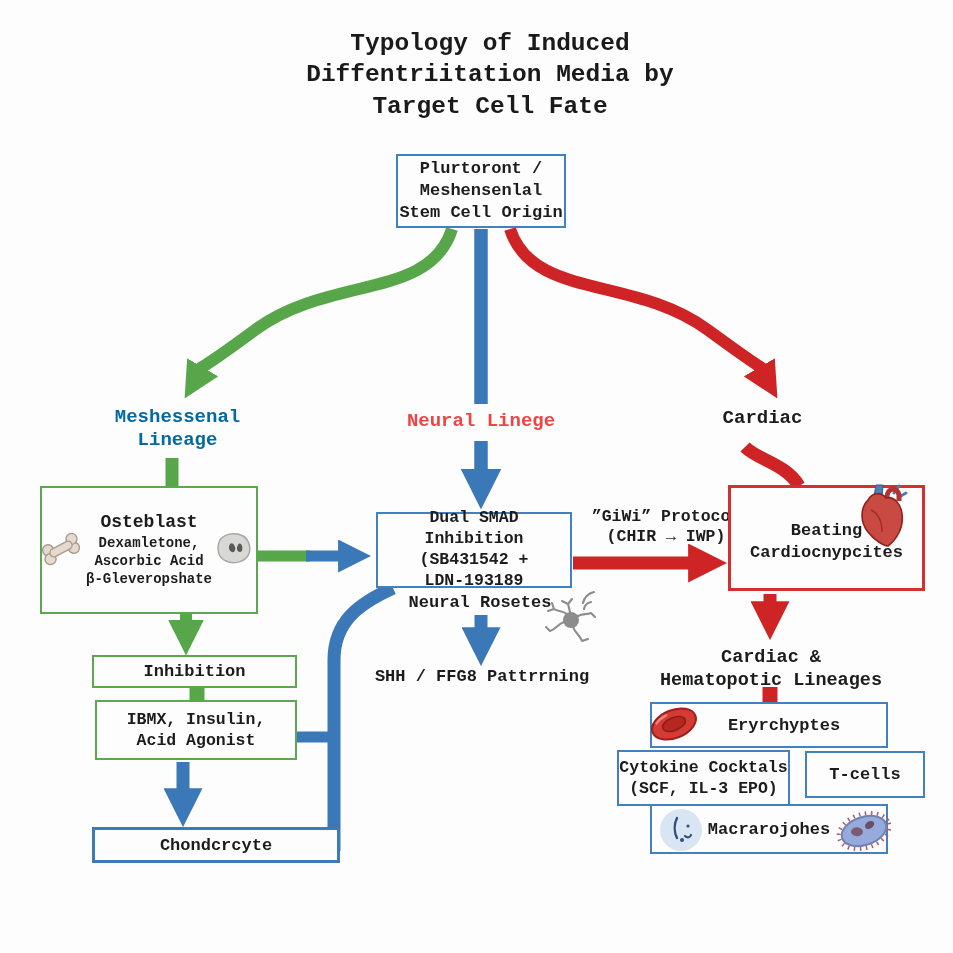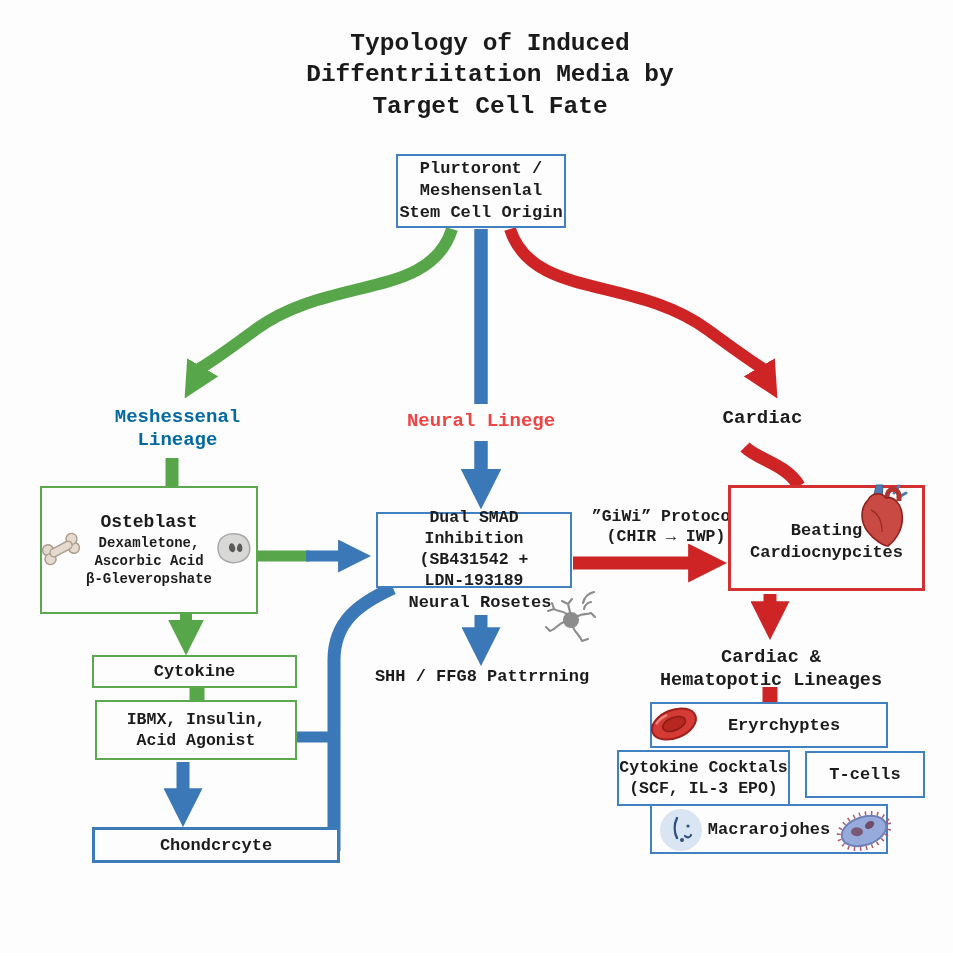--- a/index.html
+++ b/index.html
@@ -106,21 +106,21 @@
   </div>
 
   <div class="node b-green" style="left:40px;top:486px;width:218px;height:128px;">
     <div class="heading">Osteblast</div>
     <div class="body">Dexamletone,
 Ascorbic Acid
 β-Gleveropshate</div>
   </div>
 
   <div class="node b-green" style="left:92px;top:655px;width:205px;height:33px;font-size:17px;font-weight:700;">
-    <div>Cytokine</div>
+    <div>Inhibition</div>
   </div>
 
   <div class="node b-green" style="left:95px;top:700px;width:202px;height:60px;font-size:16.5px;font-weight:600;line-height:1.28;">
     <div>IBMX, Insulin,
 Acid Agonist</div>
   </div>
 
   <div class="node b-blue-thick" style="left:92px;top:827px;width:248px;height:36px;font-size:17px;font-weight:700;">
     <div>Chondcrcyte</div>
   </div>

